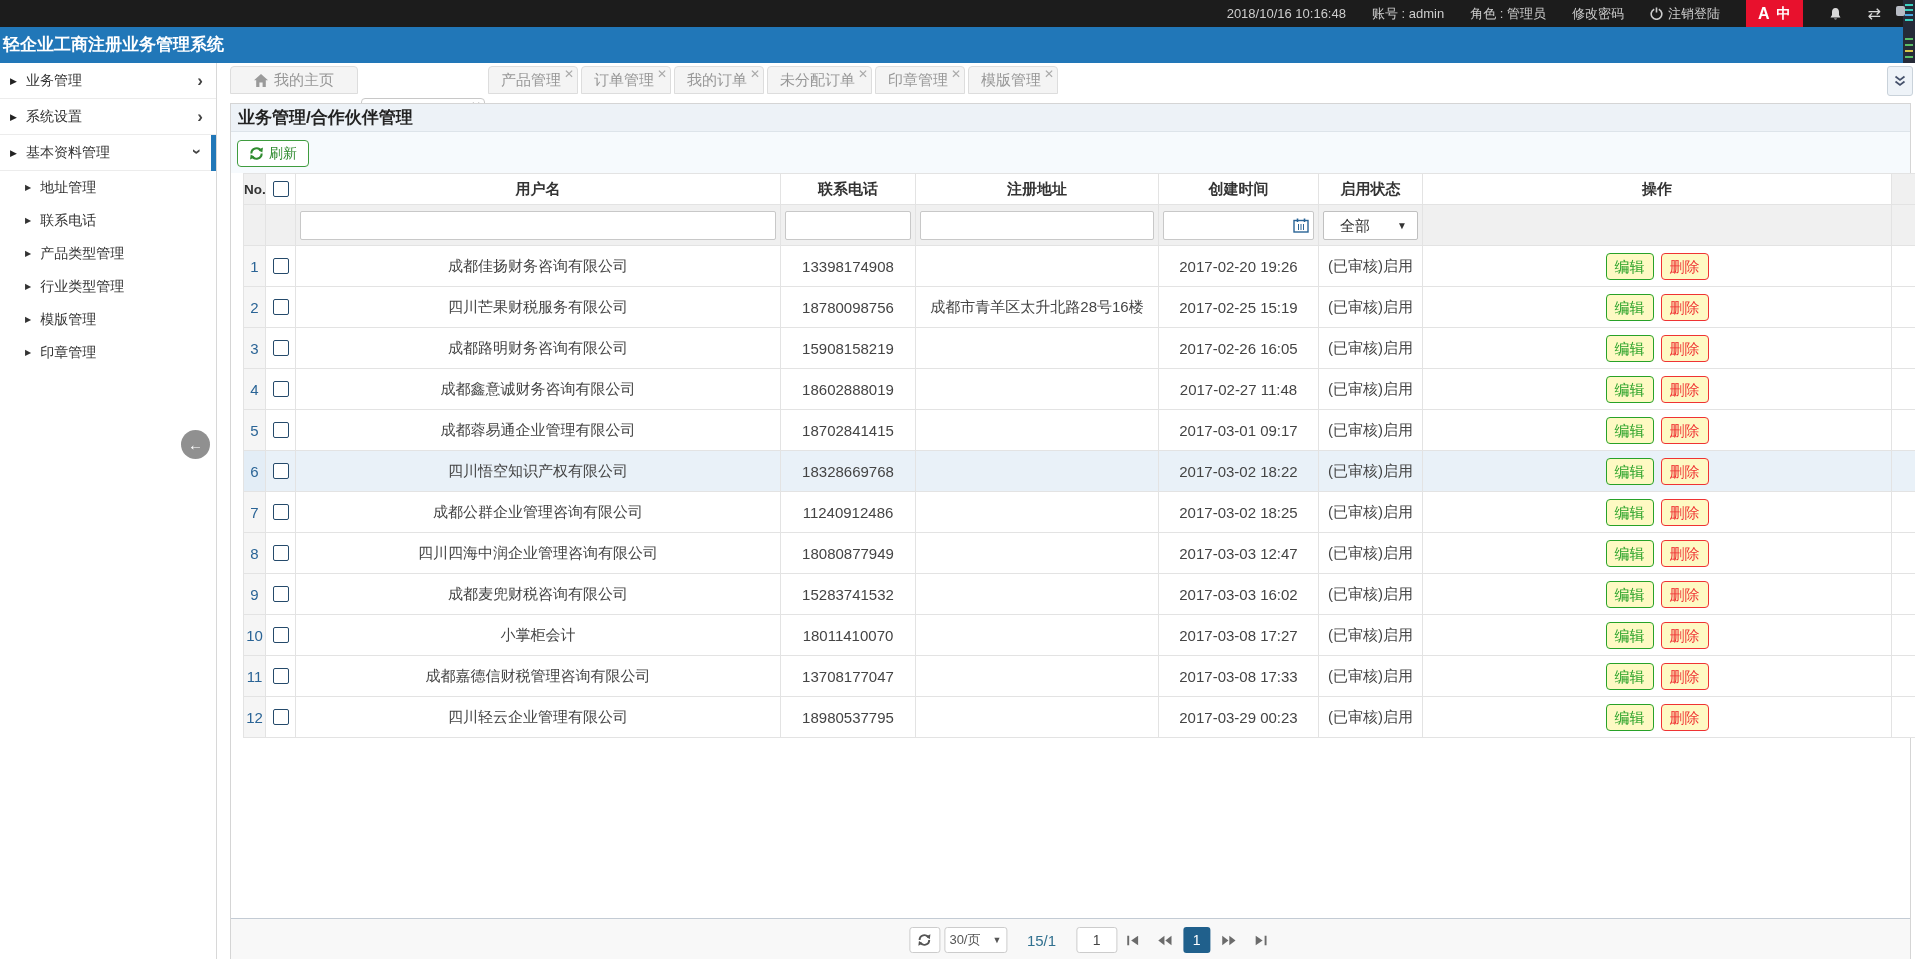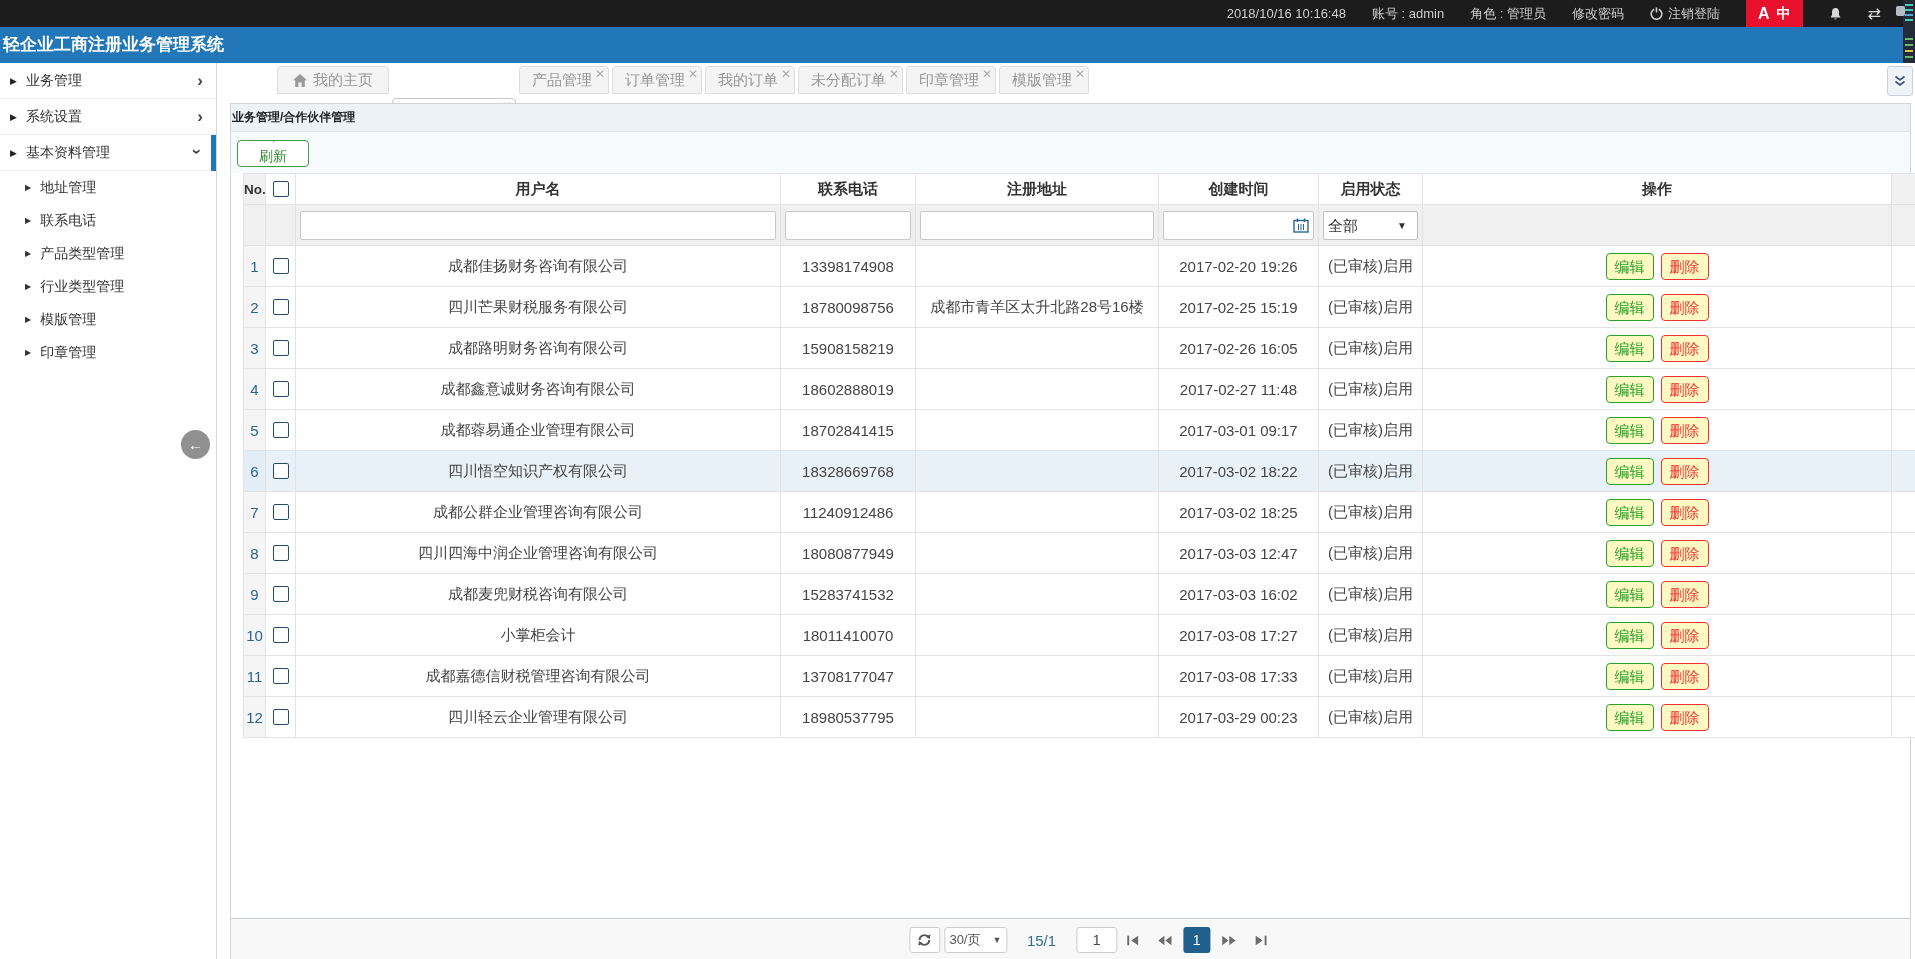--- a/index.html
+++ b/index.html
@@ -27,50 +27,50 @@
 .side-item .chev.down { transform:rotate(90deg); top:8px; right:15px; }
 .side-item .blue-bar { position:absolute; right:0; top:0; bottom:-1px; width:5px; background:#2177b8; }
 .side-sub { height:33px; display:flex; align-items:center; padding-left:25px; font-size:14px; color:#333; cursor:pointer; }
 .side-sub .tri { font-size:8px; color:#333; margin-right:9px; }
 #back-circle { position:absolute; left:181px; top:430px; width:29px; height:29px; border-radius:50%; background:rgba(70,70,70,0.6); color:#fff; display:flex; align-items:center; justify-content:center; font-size:15px; font-weight:bold; }
 
 
 #tabbar { position:absolute; left:217px; top:63px; width:1698px; height:40px; background:#fff; }
 .tabs { position:absolute; left:13px; top:3px; display:flex; gap:3px; }
 .tab { height:28px; background:#f4f4f4; border:1px solid #ddd; border-radius:4px 4px 0 0; color:#979797; font-size:15px; display:flex; align-items:center; padding:0 16px 0 12px; position:relative; white-space:nowrap; cursor:pointer; }
-.tab.first { padding:0 15px;margin-left:47px; }
+.tab.first { padding:0 23px; }
 .tab.active { height:32px; background:#fff; border-color:#c8c8c8; color:#1a1a1a; font-weight:bold; padding:0 20px 0 12px;margin-top:32px; }
 .tab .x { position:absolute; top:1px; right:3px; font-size:12px; color:#aaa; font-weight:normal; line-height:1; }
 .tab .home-ico { margin-right:6px; }
 #tab-overflow { position:absolute; right:2px; top:3px; width:26px; height:30px; background:#eef3f8; border:1px solid #c9d2da; border-radius:3px; display:flex; align-items:center; justify-content:center; }
 
 
 #panel { position:absolute; left:230px; top:103px; width:1681px; height:856px; border:1px solid #d5d5d5; background:#fff; }
-#breadcrumb { position:absolute; left:0; top:0; right:0; height:28px; background:#edf2f7; border-bottom:1px solid #dde4ea; font-size:12px; font-weight:bold; color:#222; line-height:27px; padding-left:1px; }
+#breadcrumb { position:absolute; left:0; top:0; right:0; height:28px; background:#edf2f7; border-bottom:1px solid #dde4ea; font-size:17px; font-weight:bold; color:#222; line-height:27px; padding-left:7px; }
 #toolbar { position:absolute; left:0; top:28px; right:0; height:41px; background:#f6fafd; }
-#refresh-btn { position:absolute; left:6px; top:8px; width:72px; height:27px; background:#fff; border:1px solid #3f9c3f; border-radius:4px; color:#2f8b2f; font-size:14px; display:flex; align-items:center; justify-content:center; gap:5px; cursor:pointer;flex-direction:column; }
+#refresh-btn { position:absolute; left:6px; top:8px; width:72px; height:27px; background:#fff; border:1px solid #3f9c3f; border-radius:4px; color:#2f8b2f; font-size:14px; display:flex; align-items:center; justify-content:center; gap:5px; cursor:pointer; }
 
 
 #grid { position:absolute; left:12px; top:69px; width:1679px; border-collapse:collapse; table-layout:fixed; font-size:15px; color:#444; }
 #grid td, #grid th { border:1px solid #e3e3e3; overflow:hidden; white-space:nowrap; }
 #grid tr.hdr th { height:31px; background:#fff; font-size:15px; font-weight:bold; color:#333; text-align:center; }
 #grid tr.hdr th.no-cell { background:#f0f0f0; font-size:13.5px; overflow:visible; }
 #grid tr.hdr th.spacer { background:#f0f0f0; }
 #grid tr.flt td { height:41px; background:#f0f0f0; }
 #grid tr.row td { height:41px; background:#fff; text-align:center; }
 #grid tr.row td.no-cell { background:#f5f5f5; color:#2a6496; }
 #grid tr.row.hl td { background:#e9f1f8; }
 #grid tr.row.hl td.no-cell { background:#e3edf6; }
 #grid tr.row td.status-cell { text-align:center; }
 .cbx { width:16px; height:16px; border:1px solid #254a6b; border-radius:2px; background:#fff; margin:0 auto; }
 .flt-input { width:calc(100% - 8px); height:29px; margin:0 4px; border:1px solid #c8c8c8; border-radius:2px; background:#fff; font-size:14px; padding:0 5px; display:block; }
 .date-wrap { position:relative; margin:0 4px; }
 .date-wrap input { width:100%; height:29px; border:1px solid #c8c8c8; border-radius:2px; font-size:14px; padding:0 24px 0 5px; display:block; }
 .date-wrap svg { position:absolute; right:5px; top:7px; }
-.sel { position:relative; margin:0 4px; height:29px; border:1px solid #c0c0c0; border-radius:2px; background:#fff; font-size:15px; color:#333; line-height:27px; padding-left:4px; text-align:left; }
+.sel { position:relative; margin:0 4px; height:29px; border:1px solid #c0c0c0; border-radius:2px; background:#fff; font-size:15px; color:#333; line-height:27px; padding-left:16px; text-align:left; }
 .sel .car { position:absolute; right:10px; top:0px; font-size:10px; color:#333; }
 .opbtn { display:inline-block; min-width:48px; height:27px; line-height:25px; background:#fef9c3; border-radius:4px; font-size:15px; text-align:center; padding:0 8px; cursor:pointer; }
 .opbtn.edit { border:1px solid #28a228; color:#28a228; margin-right:7px; }
 .opbtn.del { border:1px solid #ef3333; color:#ef3333; }
 
 
 #pagerbar { position:absolute; left:0; right:0; top:814px; height:42px; background:#f8f8f8; border-top:1px solid #c3cbd4; }
 #pager { position:absolute; left:calc(50% + 22px); top:8px; transform:translateX(-50%); display:flex; align-items:center; height:26px; }
 .pgbox { height:26px; background:#fff; border:1px solid #ccc; border-radius:3px; display:flex; align-items:center; justify-content:center; color:#555; }
 #pg-refresh { width:31px; }

